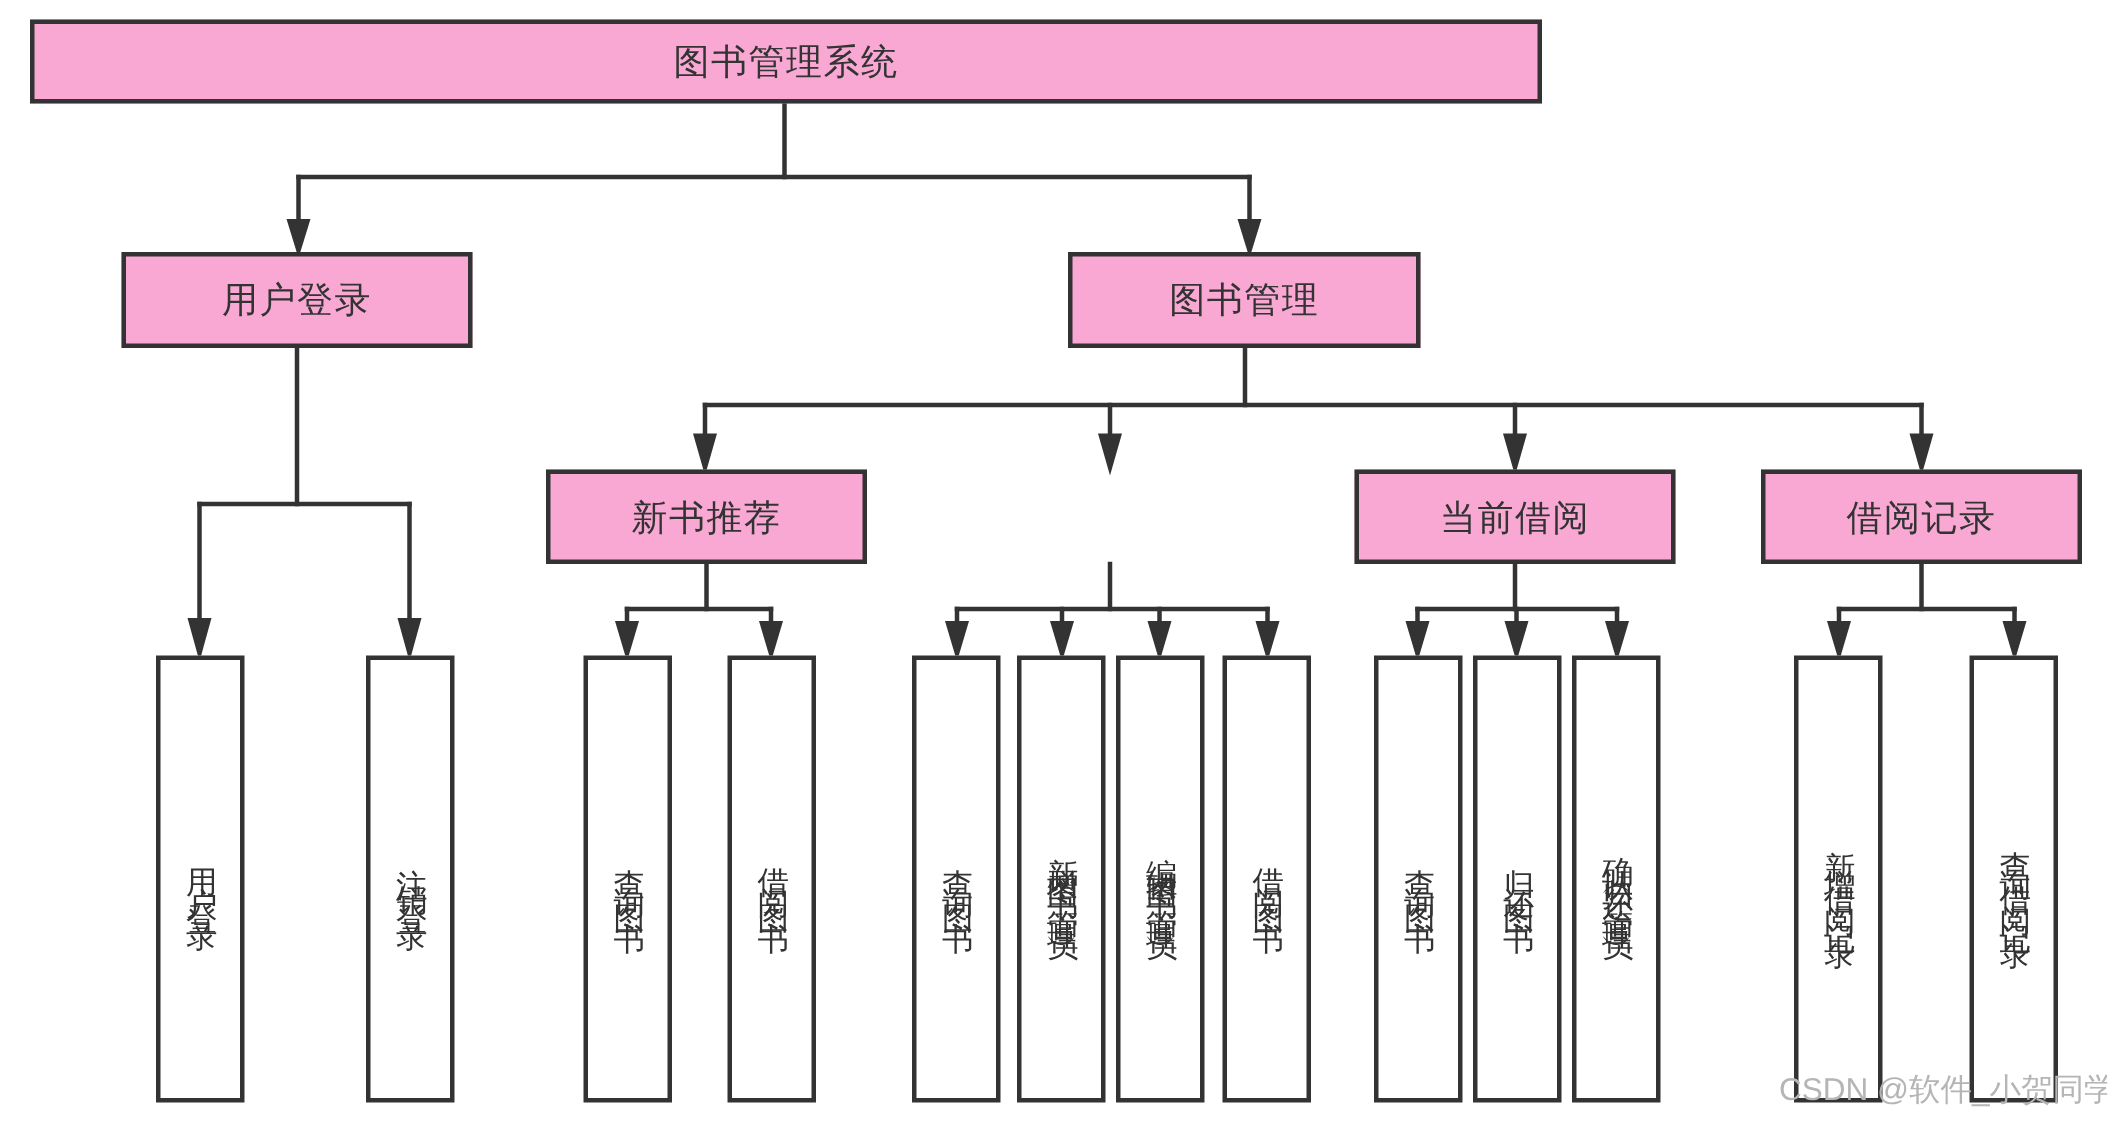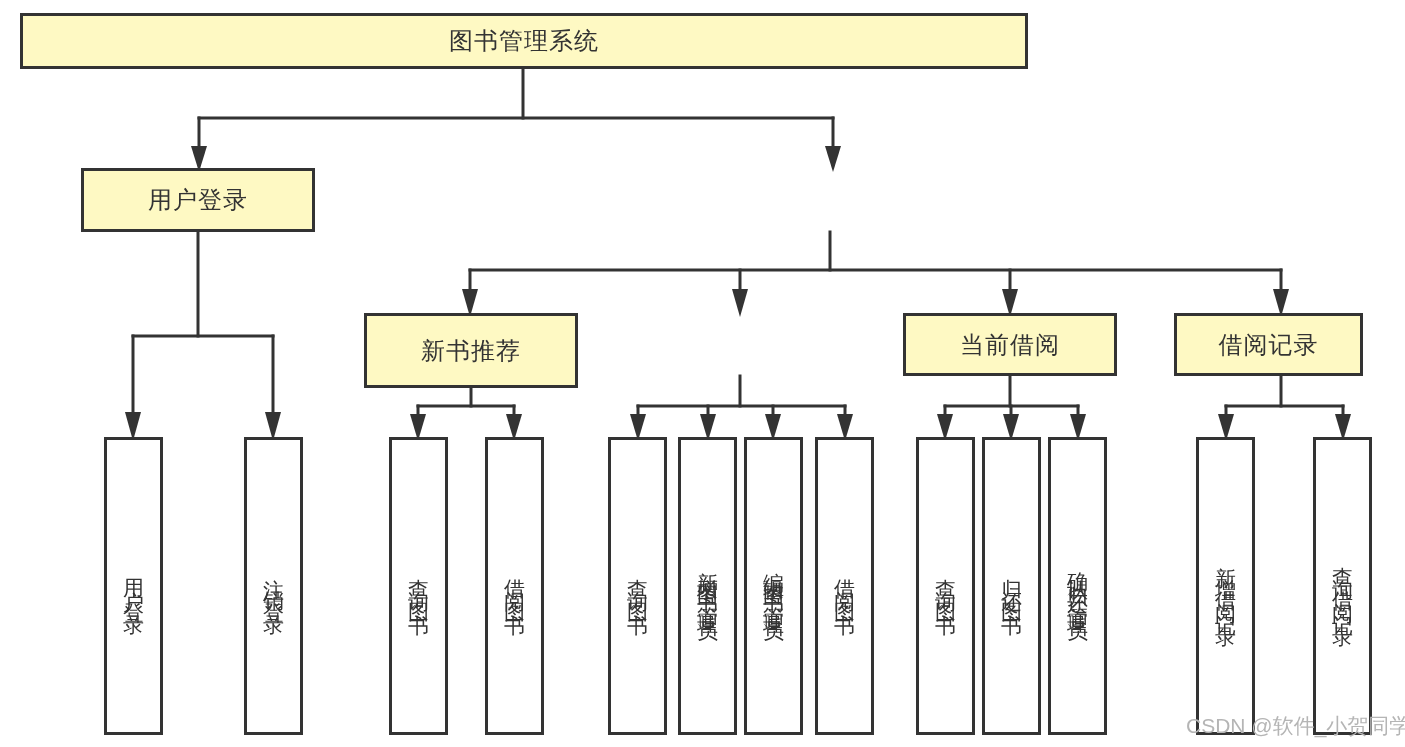--- a/index.html
+++ b/index.html
@@ -19,21 +19,21 @@
     position: absolute;
     left: 0;
     top: 0;
     width: 1405px;
     height: 747px;
   }
   .hbox {
     position: absolute;
     box-sizing: border-box;
     border: 3px solid #333333;
-    background: #fef9c3;
+    background: #f9a8d4;
     display: flex;
     align-items: center;
     justify-content: center;
     color: #333333;
     font-size: 24px;
     letter-spacing: 1px;
     z-index: 2;
   }
   .vbox {
     position: absolute;
@@ -140,24 +140,25 @@
       <polygon points="1070,414 1086,414 1078,441"></polygon>
 
       <polygon points="1218,414 1234,414 1226,441"></polygon>
       <polygon points="1335,414 1351,414 1343,441"></polygon>
     </g>
   </svg>
 
   <div class="hbox" style="left:20px; top:13px; width:1008px; height:56px;">图书管理系统</div>
 
   <div class="hbox" style="left:81px; top:168px; width:234px; height:64px;">用户登录</div>
-
-  <div class="hbox" style="left:364px; top:313px; width:214px; height:75px;">新书推荐</div>
+  <div class="hbox" style="left:712px; top:168px; width:235px; height:64px;">图书管理</div>
+
+  <div class="hbox" style="left:364px; top:313px; width:214px; height:63px;">新书推荐</div>
   <div class="hbox" style="left:903px; top:313px; width:214px; height:63px;font-family:Liberation Mono, monospace;">当前借阅</div>
-  <div class="hbox" style="left:1174px; top:313px; width:189px; height:63px;">借阅记录</div>
+  <div class="hbox" style="left:1174px; top:313px; width:214px; height:63px;">借阅记录</div>
 
   <div class="vbox" style="left:104px; top:437px; width:59px; height:298px;">
     <span class="vtext">用户登录</span>
   </div>
   <div class="vbox" style="left:244px; top:437px; width:59px; height:298px;">
     <span class="vtext">注销登录</span>
   </div>
 
   <div class="vbox" style="left:389px; top:437px; width:59px; height:298px;">
     <span class="vtext">查询图书</span>

